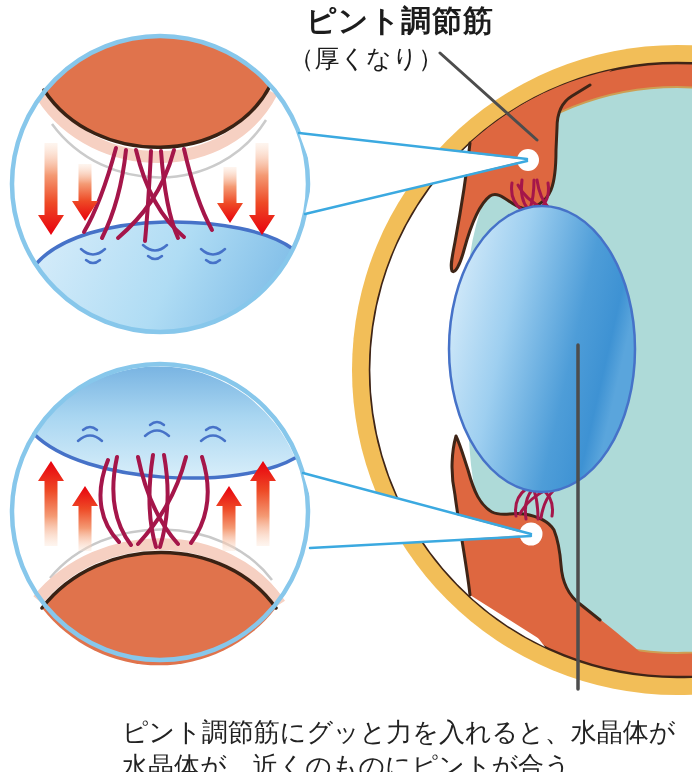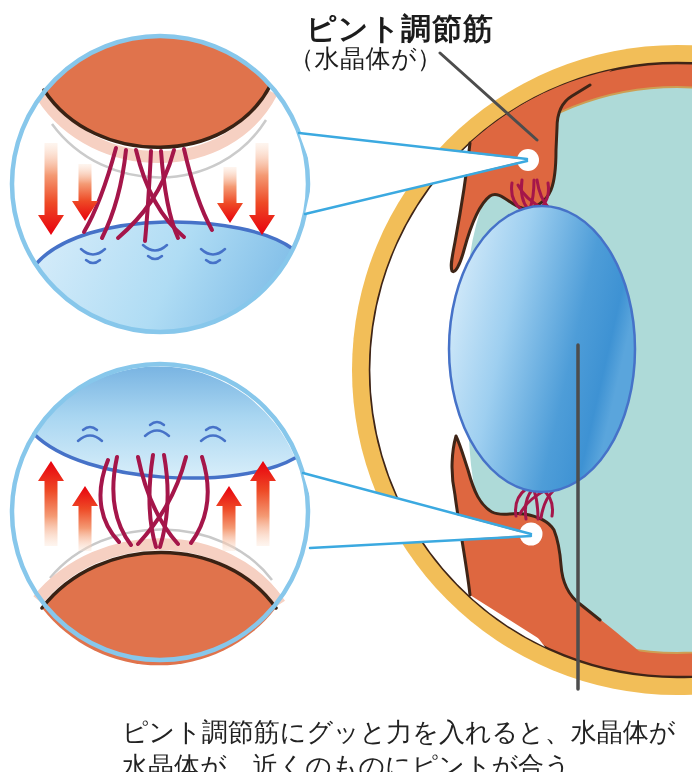--- a/index.html
+++ b/index.html
@@ -1,20 +1,20 @@
 <!DOCTYPE html>
 <html><head>
 <meta charset="utf-8">
 <style>
   html,body{margin:0;padding:0;background:#ffffff;}
   body{width:692px;height:772px;position:relative;overflow:hidden;
        font-family:"DejaVu Sans","Liberation Sans",sans-serif;}
   #stage{position:absolute;left:0;top:0;width:692px;height:772px;}
   .txt{position:absolute;color:#1c1c1c;white-space:nowrap;}
-  #title{left:306px;top:1px;font-size:30px;font-weight:bold;letter-spacing:1px;margin-top:8px;}
+  #title{left:306px;top:1px;font-size:30px;font-weight:bold;letter-spacing:1px;}
   #subtitle{left:289px;top:42px;font-size:25px;letter-spacing:0.5px;}
   #caption{left:122px;top:695px;font-size:26px;line-height:34px;color:#222;margin-top:20px;}
 </style>
 </head>
 <body>
 
 <svg id="stage" viewBox="0 0 692 772">
   <defs>
     <linearGradient id="gradDown" x1="0" y1="0" x2="0" y2="1">
       <stop offset="0" stop-color="#FCE3D2" stop-opacity="0.35"></stop>
@@ -183,17 +183,17 @@
     <polygon fill="#ffffff" points="303,473 530,535 310,548 314,510"></polygon>
     <line x1="303" y1="473" x2="531" y2="534" stroke="#3BA9E0" stroke-width="2.5" stroke-linecap="round"></line>
     <line x1="310" y1="548" x2="531" y2="536" stroke="#3BA9E0" stroke-width="2.5" stroke-linecap="round"></line>
   </g>
 
   <line x1="440" y1="53" x2="537" y2="140" stroke="#4D4D4D" stroke-width="3" stroke-linecap="round"></line>
   <line x1="578" y1="345" x2="578" y2="689" stroke="#4D4D4D" stroke-width="3.5" stroke-linecap="round"></line>
 </svg>
 
 <div id="title" class="txt">ピント調節筋</div>
-<div id="subtitle" class="txt">（水晶体が）</div>
+<div id="subtitle" class="txt">（厚くなり）</div>
 <div id="caption" class="txt">
   <div>ピント調節筋にグッと力を入れると、水晶体が</div>
   <div>水晶体が、近くのものにピントが合う。</div>
 </div>
 
 </body></html>

